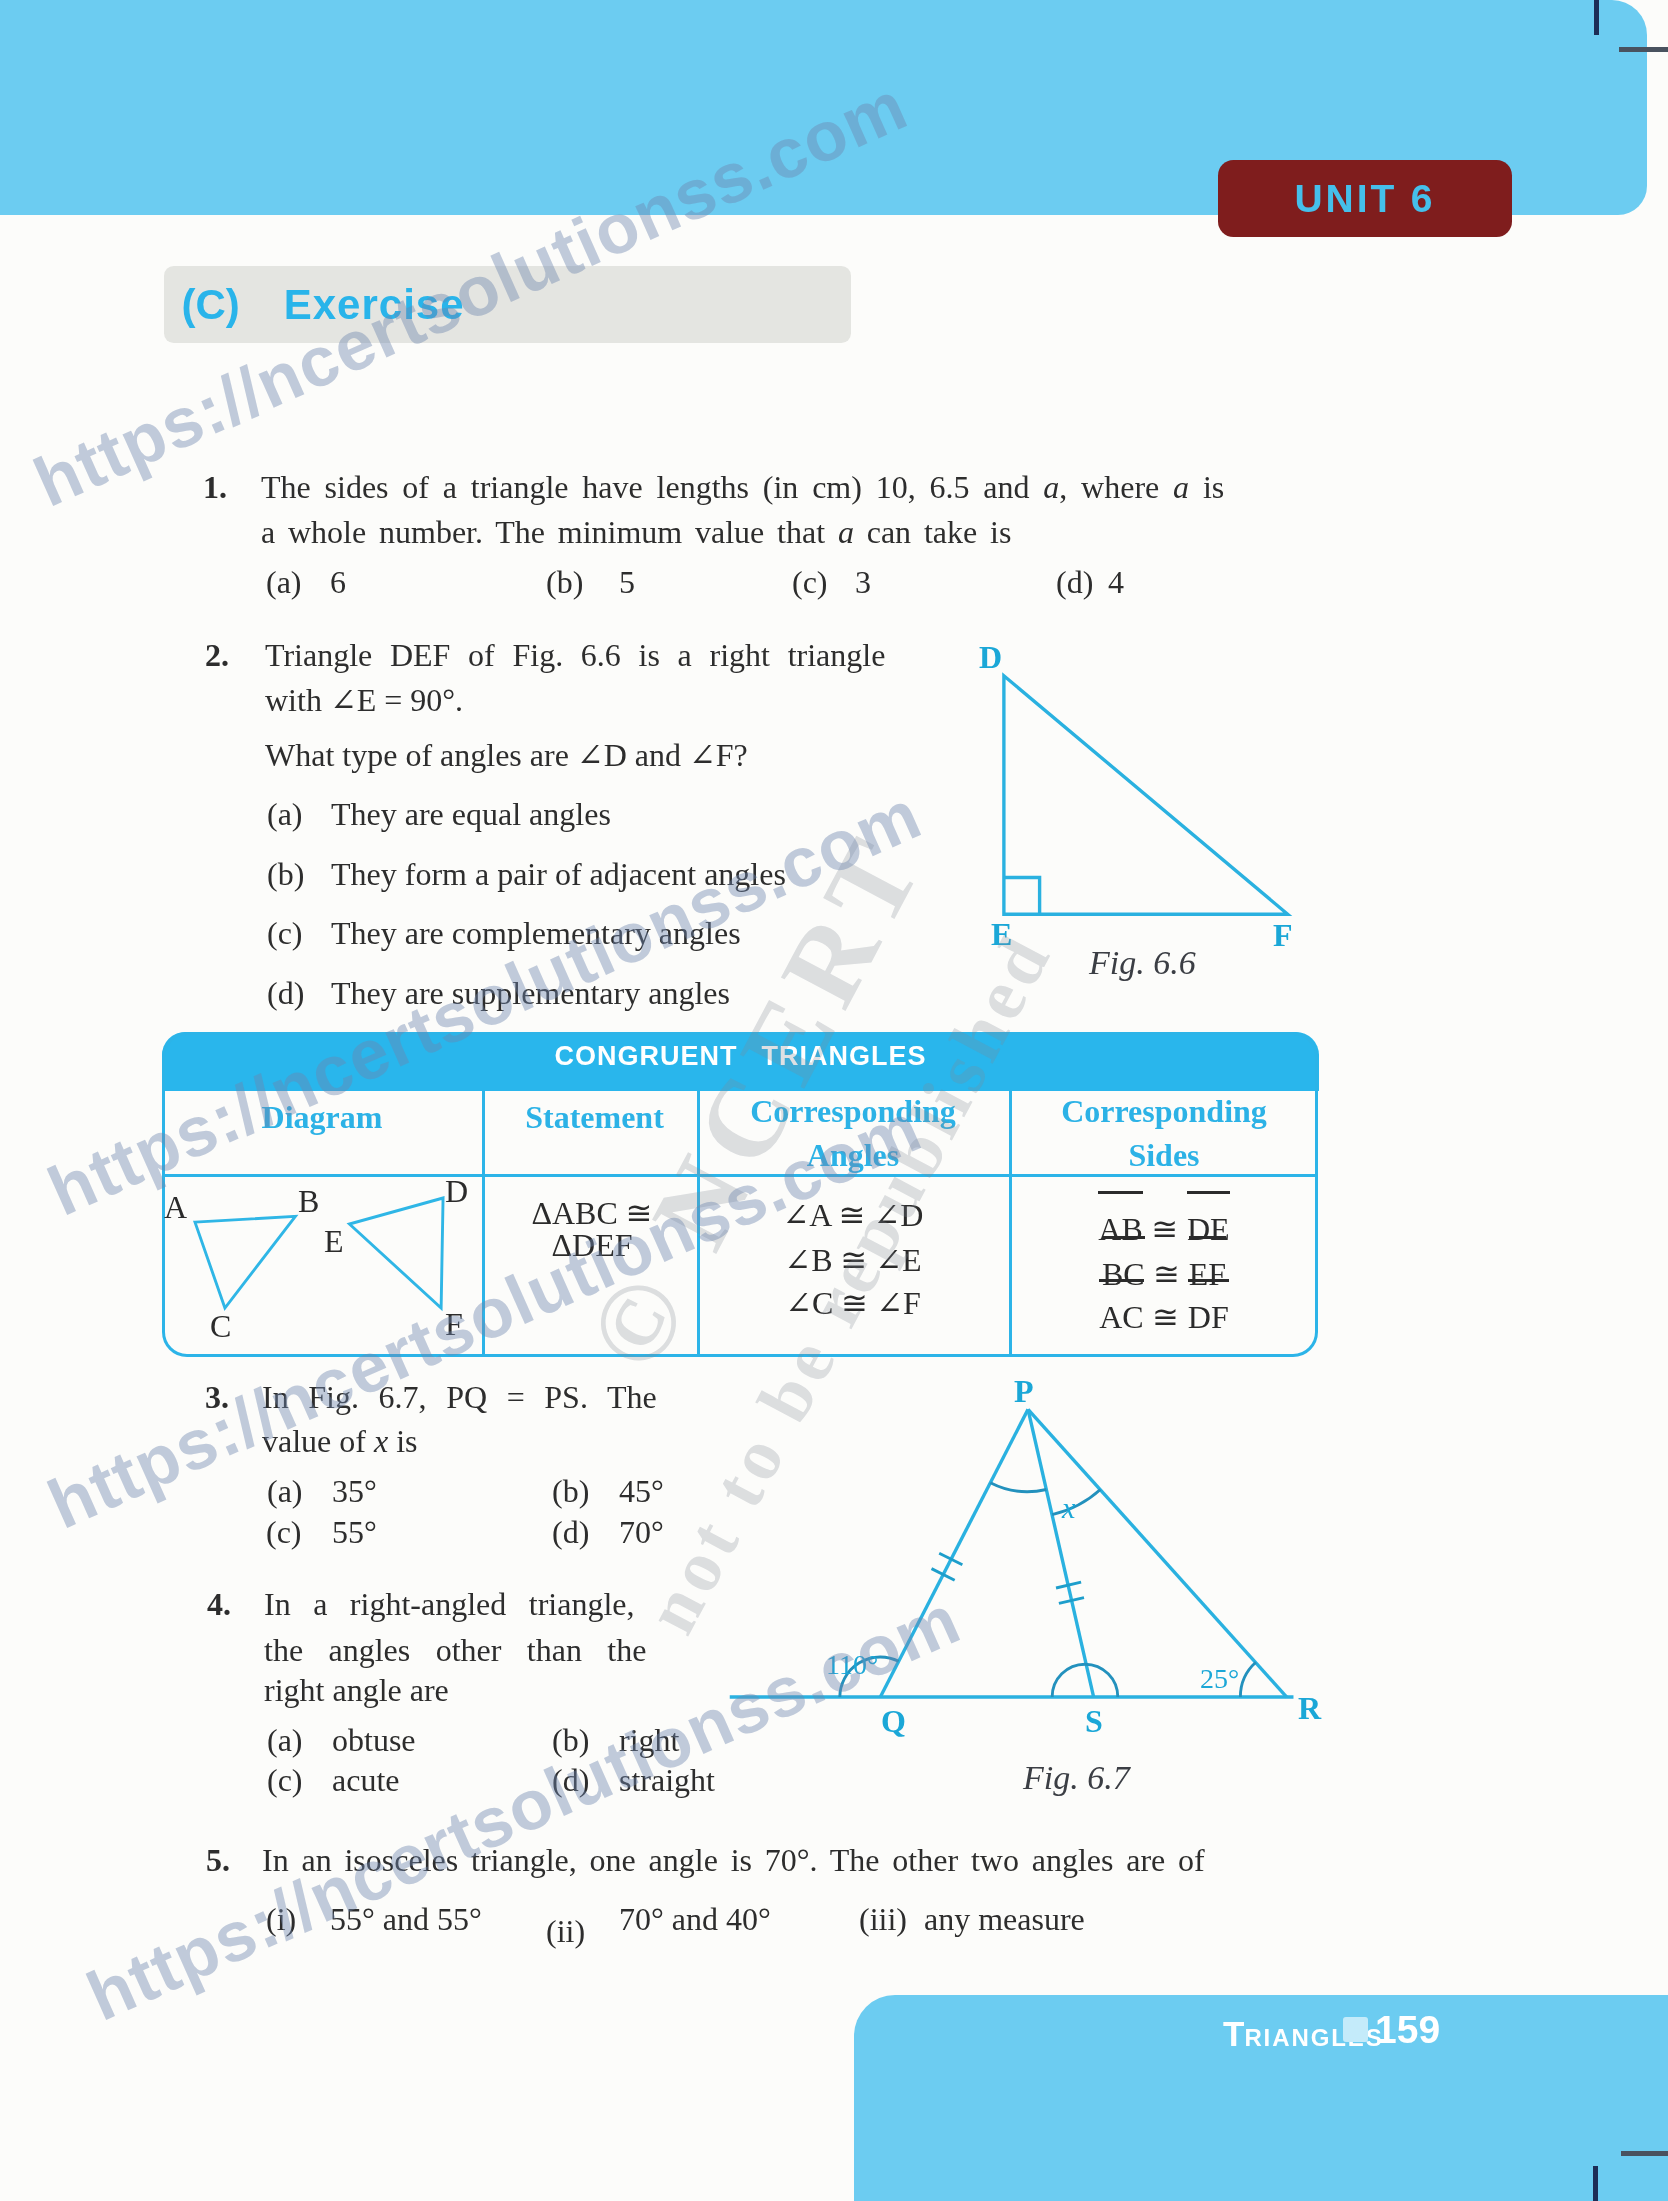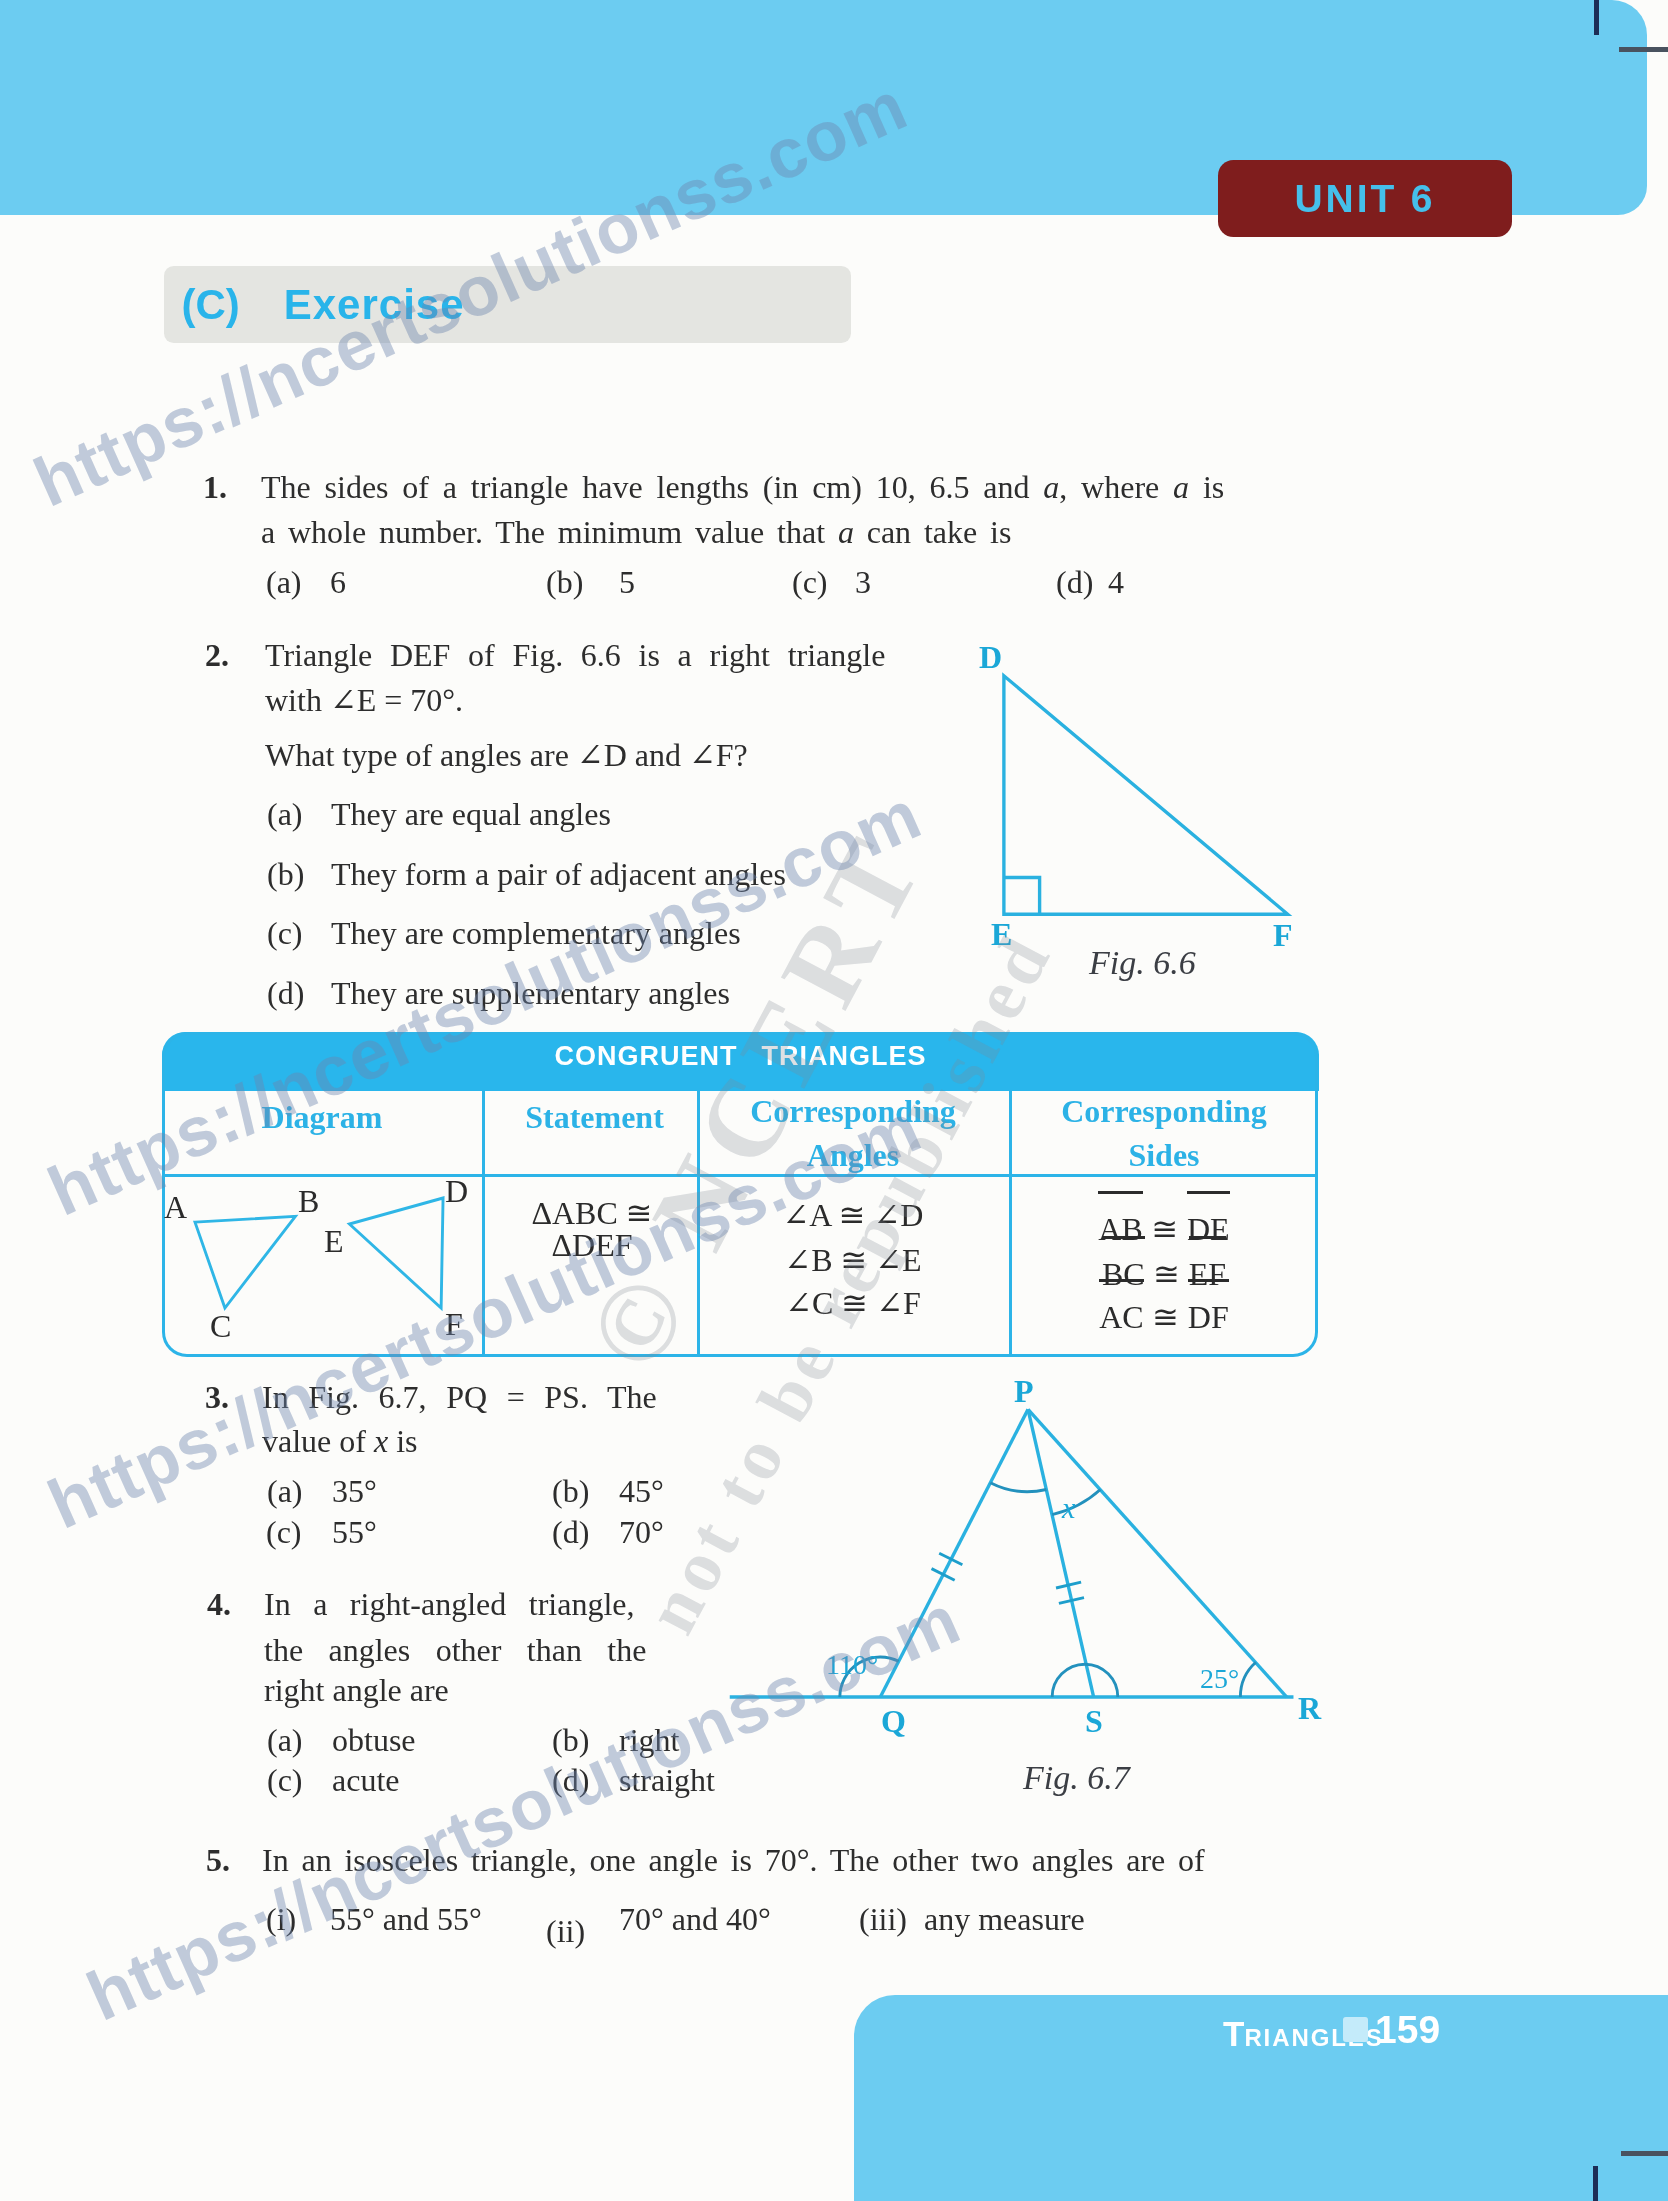--- a/index.html
+++ b/index.html
@@ -76,21 +76,21 @@
     <div class="abs ser txt" style="left:619px;top:562px;">5</div>
     <div class="abs ser txt" style="left:792px;top:562px;"><span>(c)</span></div>
     <div class="abs ser txt" style="left:855px;top:562px;">3</div>
     <div class="abs ser txt" style="left:1056px;top:562px;"><span>(d)</span></div>
     <div class="abs ser txt" style="left:1108px;top:562px;">4</div>
   </div>
 
   <div>
     <div class="abs ser bold txt" style="left:205px;top:635px;">2.</div>
     <div class="abs ser txt" style="left:265px;top:635px;word-spacing:9.7px;">Triangle DEF of Fig. 6.6 is a right triangle</div>
-    <div class="abs ser txt" style="left:265px;top:680px;">with ∠E = 70°.</div>
+    <div class="abs ser txt" style="left:265px;top:680px;">with ∠E = 90°.</div>
     <div class="abs ser txt" style="left:265px;top:735px;">What type of angles are ∠D and ∠F?</div>
     <div class="abs ser txt" style="left:267px;top:794px;">(a)</div>
     <div class="abs ser txt" style="left:331px;top:794px;">They are equal angles</div>
     <div class="abs ser txt" style="left:267px;top:854px;">(b)</div>
     <div class="abs ser txt" style="left:331px;top:854px;">They form a pair of adjacent angles</div>
     <div class="abs ser txt" style="left:267px;top:913px;">(c)</div>
     <div class="abs ser txt" style="left:331px;top:913px;">They are complementary angles</div>
     <div class="abs ser txt" style="left:267px;top:973px;">(d)</div>
     <div class="abs ser txt" style="left:331px;top:973px;">They are supplementary angles</div>
   </div>

